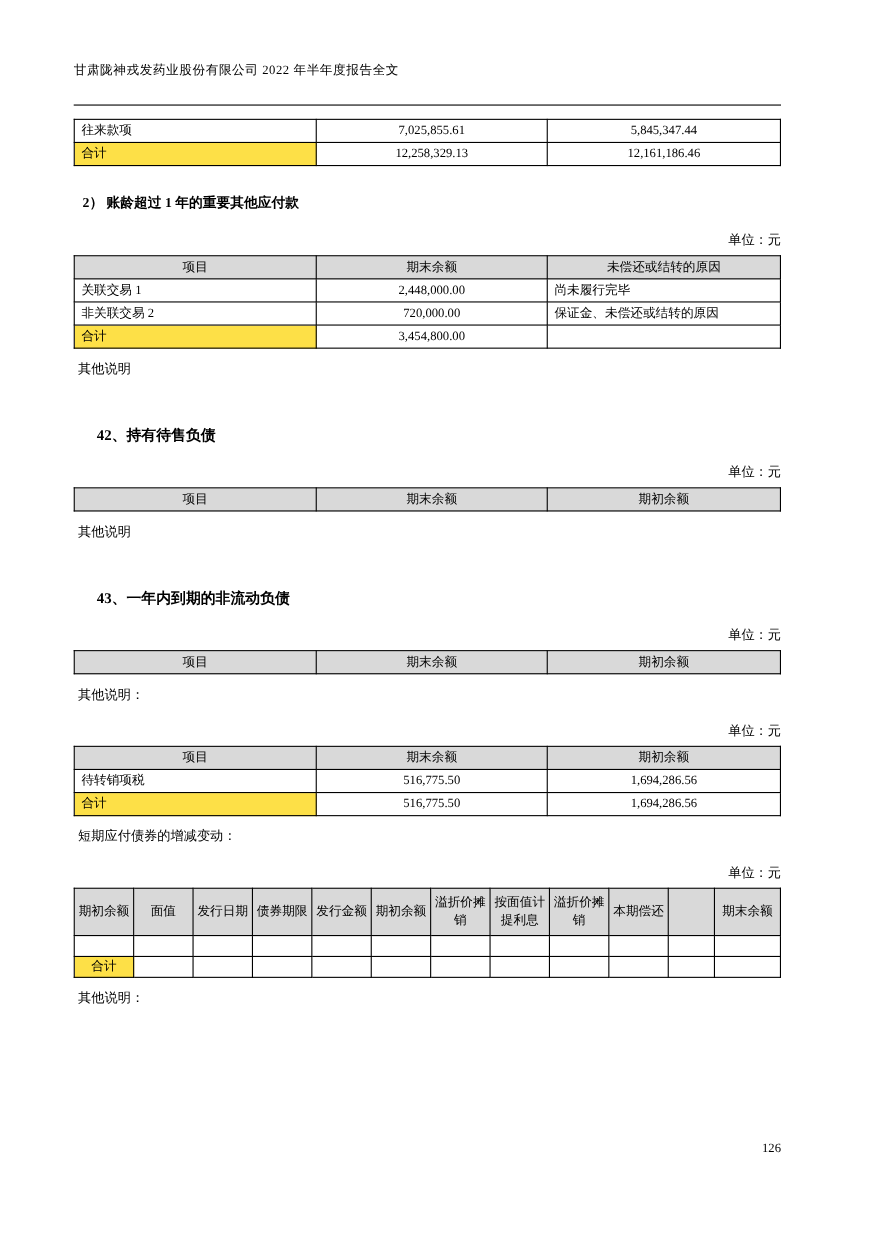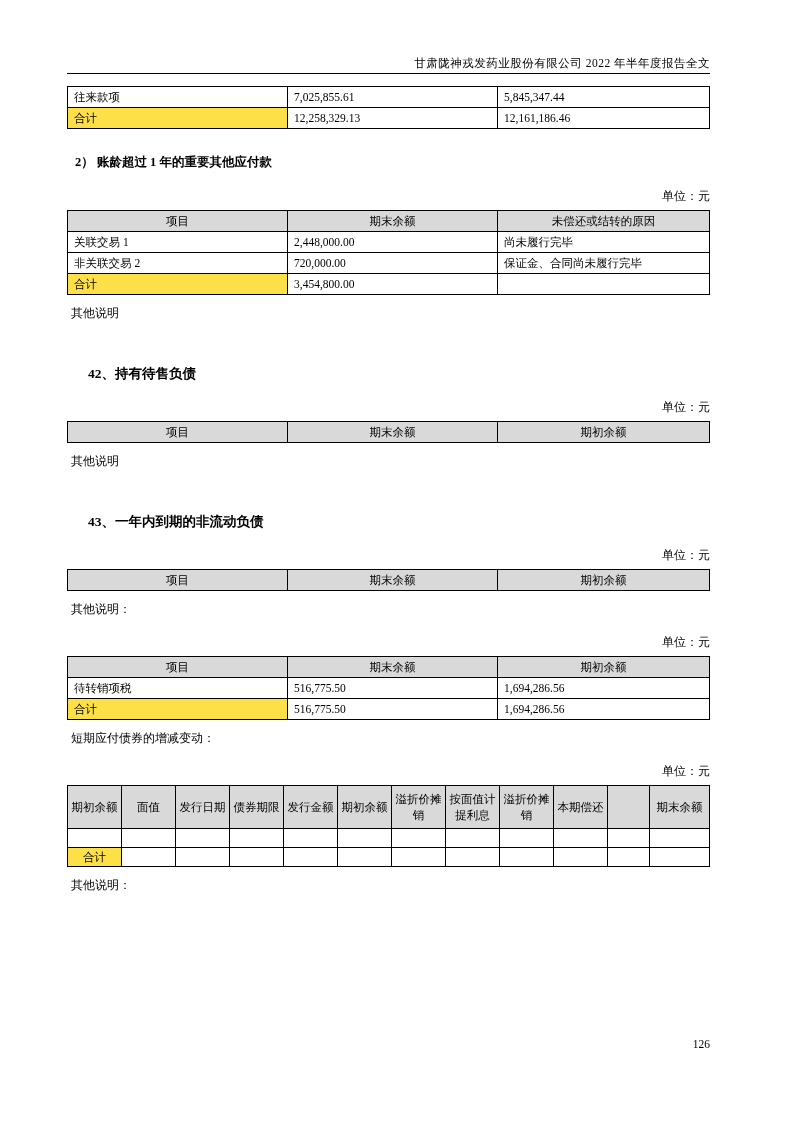--- a/index.html
+++ b/index.html
@@ -9,39 +9,38 @@
   .page {
     position:relative;
     width:793px; height:1122px;
     margin:0 auto;
     background:#fff;
     padding:56px 83px 40px 67px;
     overflow:hidden;
   }
 
   .doc-header {
-    text-align:right;
     font-size:11.5px;
     letter-spacing:0.5px;
-    padding-bottom:2px;
+    padding-bottom:24px;
     border-bottom:1px solid #000;
   }
 
   table { width:100%; border-collapse:collapse; table-layout:fixed; font-size:11.5px; }
   td {
     border:1px solid #000;
     padding:2px 6px;
     height:21px;
     vertical-align:middle;
     word-break:break-all;
     line-height:14px;
   }
   td.hdr { background:#d9d9d9; text-align:center; }
   td.gray { background:#fde047; }
-  .num { text-align:left; }
+  .num { text-align:center; }
   .left { text-align:left;margin-top:20px; }
 
   .t1 { margin-top:12px; }
 
   .section-title { font-weight:bold; font-size:13.5px; line-height:17px; }
   .s2-title { margin-top:25px; padding-left:8px; font-size:12.5px; }
   .big-title { margin-top:44px; padding-left:21px; }
 
   .unit-line { margin-top:17px; margin-bottom:5px; text-align:right; font-size:12px;font-family:Liberation Mono, monospace; }
   .note-line { margin-top:11px; padding-left:4px; font-size:12px; line-height:15px; }
@@ -94,21 +93,21 @@
       <td class="hdr">未偿还或结转的原因</td>
     </tr>
     <tr>
       <td class="left">关联交易 1</td>
       <td class="num">2,448,000.00</td>
       <td class="left">尚未履行完毕</td>
     </tr>
     <tr>
       <td class="left">非关联交易 2</td>
       <td class="num">720,000.00</td>
-      <td class="left">保证金、合同尚未履行完毕</td>
+      <td class="left">保证金、未偿还或结转的原因</td>
     </tr>
     <tr>
       <td class="left gray">合计</td>
       <td class="num">3,454,800.00</td>
       <td class="left"></td>
     </tr>
   </tbody>
     </table>
 
   <div class="note-line">其他说明</div>

